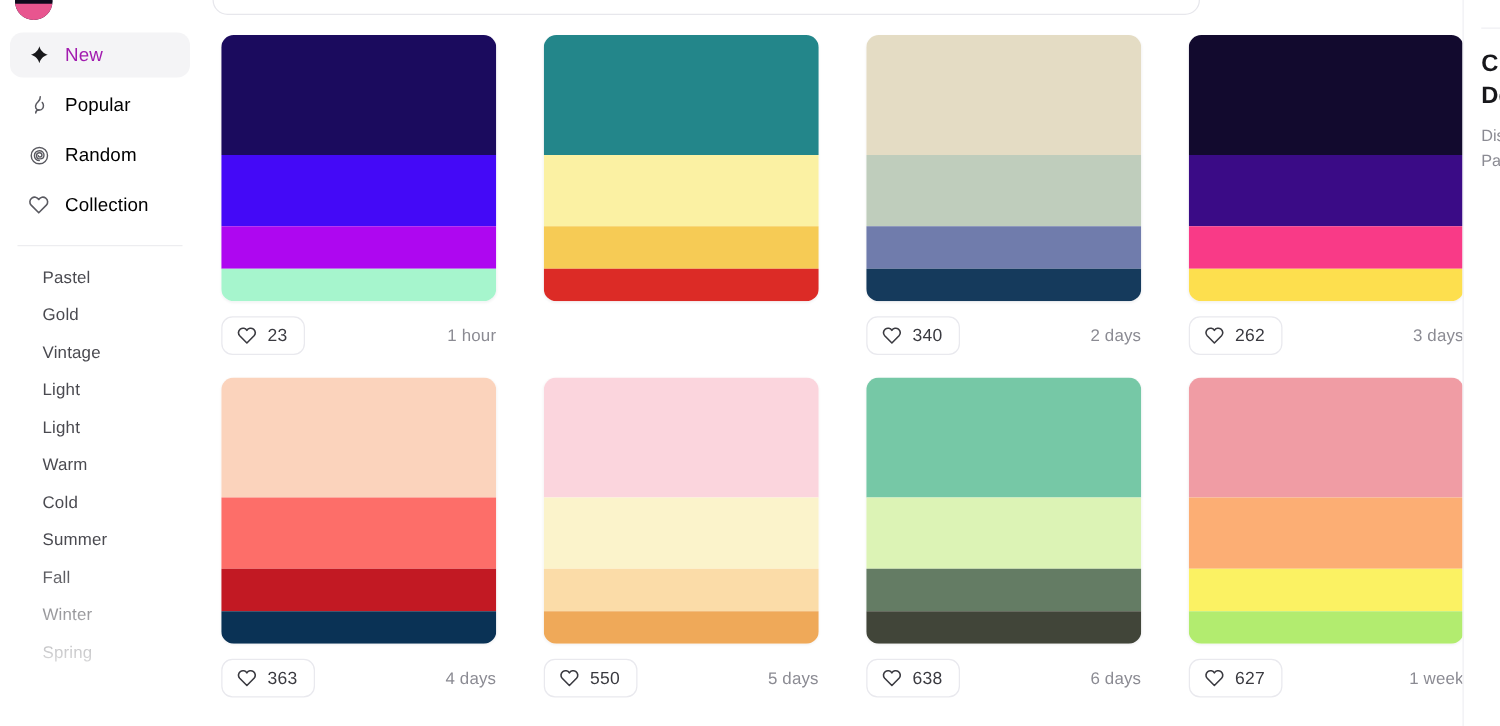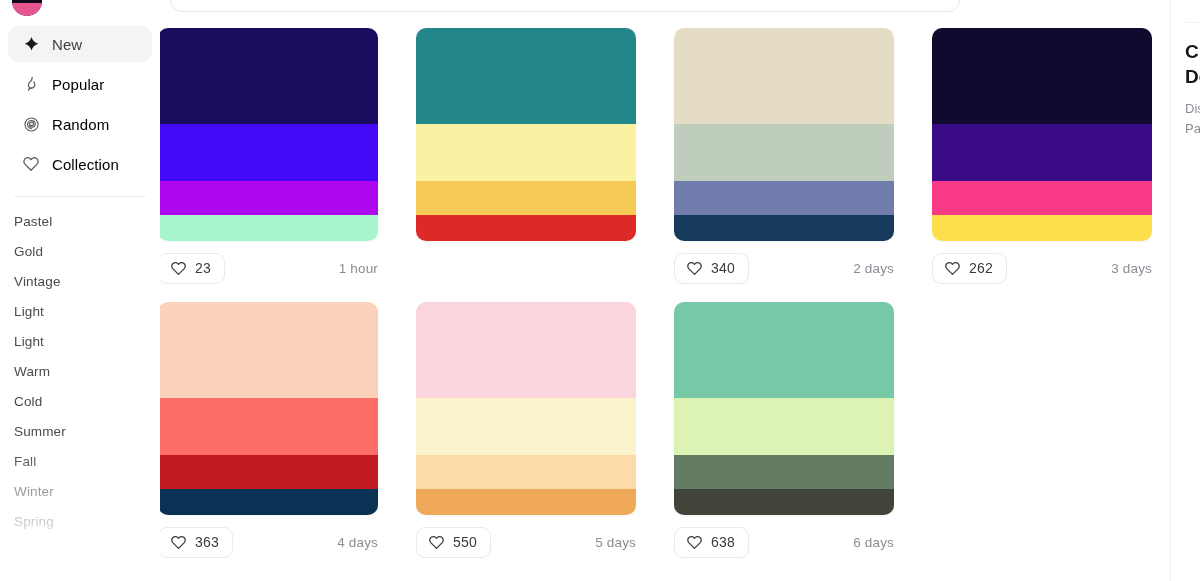--- a/index.html
+++ b/index.html
@@ -40,52 +40,52 @@
     z-index: 5;
   }
   .nav { padding: 0 8px; }
   .nav-item {
     display: flex; align-items: center; gap: 12px;
     height: 36px; padding: 0 14px; margin-bottom: 4px;
     border-radius: 10px;
     color: #000000; font-size: 15px; letter-spacing: .1px;
     cursor: pointer;
   }
-  .nav-item.active { background: #f4f4f6; color: #404040; }
+  .nav-item.active { background: #f4f4f6; color: #a21caf; }
   .nav-item .ico { width: 18px; height: 18px; flex: 0 0 18px;
     display: flex; align-items: center; justify-content: center; }
   .nav-item .ico svg { display: block; }
 
   .nav-sep {
     margin: 14px 14px 10px 14px;
     height: 1px; background: #ededf0;
   }
 
   .tags { padding: 0 14px; }
   .tag {
     font-size: 13.5px; color: #4a4a50;
     line-height: 30px; letter-spacing: .15px;
-    cursor: pointer; white-space: nowrap;
+    cursor: pointer; white-space: nowrap; margin-left: 20px;
   }
 
   
   .searchbar {
     position: absolute; left: 170px; top: -34px;
     width: 790px; height: 46px;
     background: #ffffff;
     border: 1px solid #e7e7ec;
     border-radius: 12px;
     display: flex; align-items: center; gap: 9px;
     padding: 0 14px;
     z-index: 4;
   }
 
   
   .main {
-    position: absolute; left: 147px; top: 12px;
+    position: absolute; left: 166px; top: 12px;
     width: 1010px; height: 569px;
     padding: 0 6px;
     overflow: hidden;
   }
   .grid {
     display: grid;
     grid-template-columns: repeat(4, 220px);
     column-gap: 38px;
     row-gap: 18px;
     padding-top: 16px;
@@ -336,20 +336,39 @@
               <span class="hicon">
                 <svg width="17" height="17" viewBox="0 0 24 24" fill="none" stroke="currentColor" stroke-width="1.8" stroke-linecap="round" stroke-linejoin="round">
                   <path d="M12 20.3 3.9 12.2A5.1 5.1 0 1 1 12 6.1a5.1 5.1 0 1 1 8.1 6.1z"></path>
                 </svg>
               </span>
               <span class="lcount">638</span>
             </div>
             <div class="when">6 days</div>
           </div>
         </div>
+        <div class="card">
+          <div class="swatch">
+            <div class="band" style="background: rgb(240, 156, 164); flex: 45 0 auto;"></div>
+            <div class="band" style="background: rgb(252, 174, 116); flex: 27 0 auto;"></div>
+            <div class="band" style="background: rgb(251, 242, 99); flex: 16 0 auto;"></div>
+            <div class="band" style="background: rgb(178, 236, 111); flex: 12 0 auto;"></div>
+          </div>
+          <div class="meta">
+            <div class="likes">
+              <span class="hicon">
+                <svg width="17" height="17" viewBox="0 0 24 24" fill="none" stroke="currentColor" stroke-width="1.8" stroke-linecap="round" stroke-linejoin="round">
+                  <path d="M12 20.3 3.9 12.2A5.1 5.1 0 1 1 12 6.1a5.1 5.1 0 1 1 8.1 6.1z"></path>
+                </svg>
+              </span>
+              <span class="lcount">627</span>
+            </div>
+            <div class="when">1 week</div>
+          </div>
+        </div>
       </div>
   </main>
 
   <aside class="rightpanel">
 
     <div class="rp-rule"></div>
     <div class="rp-title">Create
 Design</div>
     <div class="rp-sub">Discover
 Palettes</div>

